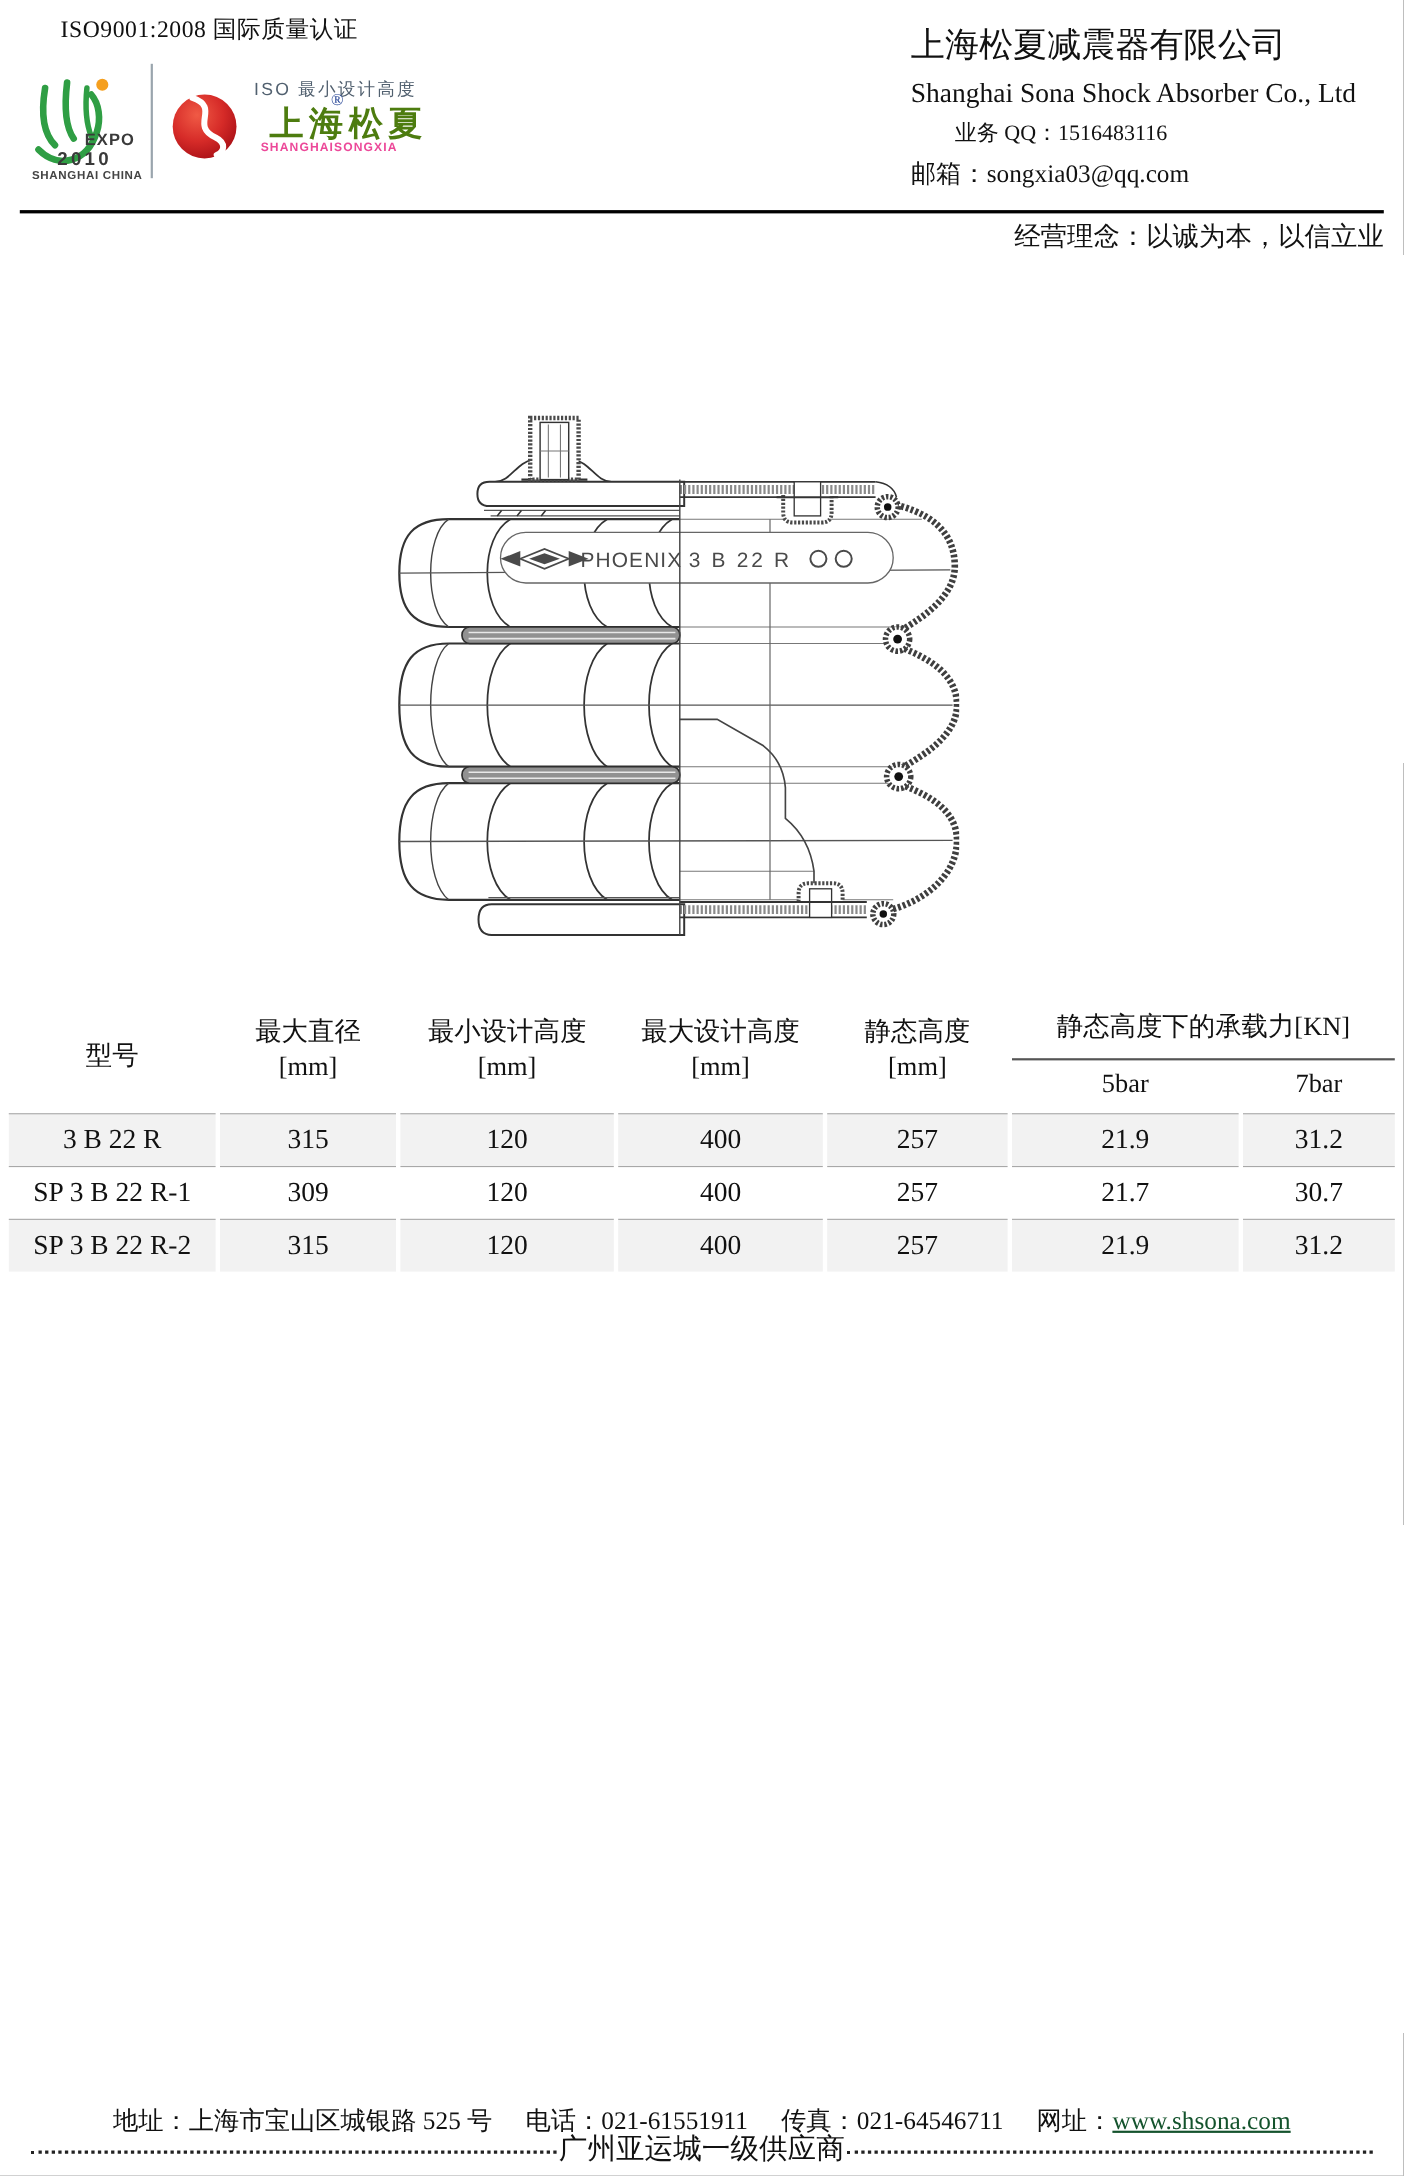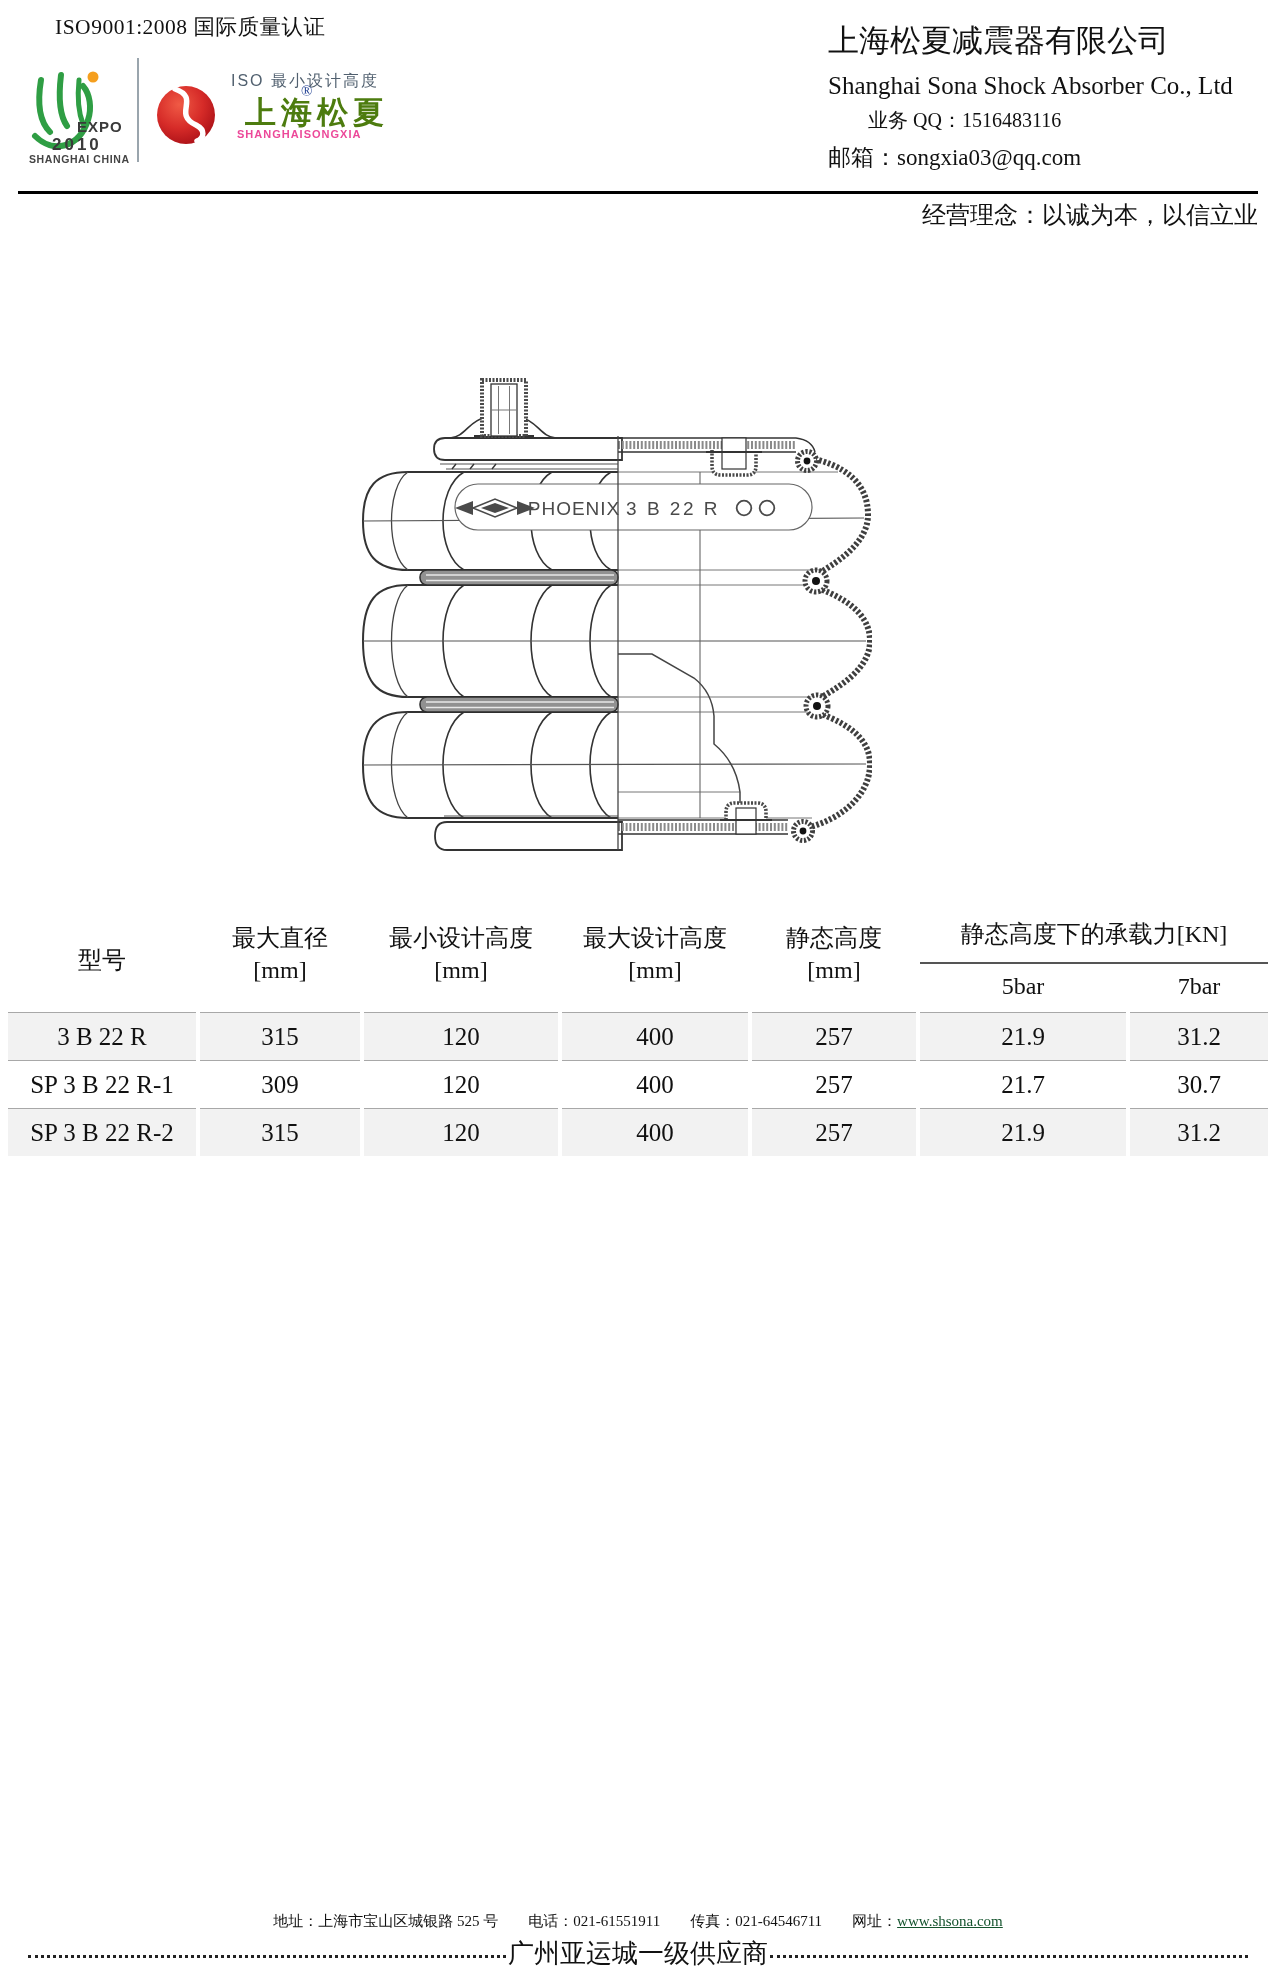--- a/index.html
+++ b/index.html
@@ -32,21 +32,21 @@
   .thead{position:relative; height:100px; font-size:24px;}
   .th{position:absolute; text-align:center; line-height:1.35;}
   .group-underline{position:absolute; left:912px; top:50px; width:348px; height:2px; background:#555;}
   .trow{display:flex; height:48px;}
   .cell{flex:none; margin-right:4px; display:flex; align-items:center; justify-content:center;
     font-size:25px; border-top:1.5px solid #a8a8a8; box-sizing:border-box;}
   .cell:last-child{margin-right:0;}
   .trow.stripe .cell{background:#f2f2f2;}
   .w1{width:188px}.w2{width:160px}.w3{width:194px}.w4{width:186px}.w5{width:164px}.w6{width:206px}.w7{width:138px}
   
-  .addr{left:0; top:1912px; width:100%; display:flex; justify-content:center; gap:30px; font-size:15px;}
+  .addr{left:0; top:1912px; width:100%; display:flex; justify-content:center; gap:30px; font-size:23px;}
   .addr a{color:#14532d; text-decoration:underline;}
   .dotrow{left:28px; top:1936px; width:1220px; display:flex; align-items:center; font-size:26px;}
   .dotseg{flex:1; height:0; border-top:3px dotted #222; margin-top:6px;}
   .dottext{padding:0 2px; white-space:nowrap;}
 </style>
 </head>
 <body>
 
 <div class="page">
 

